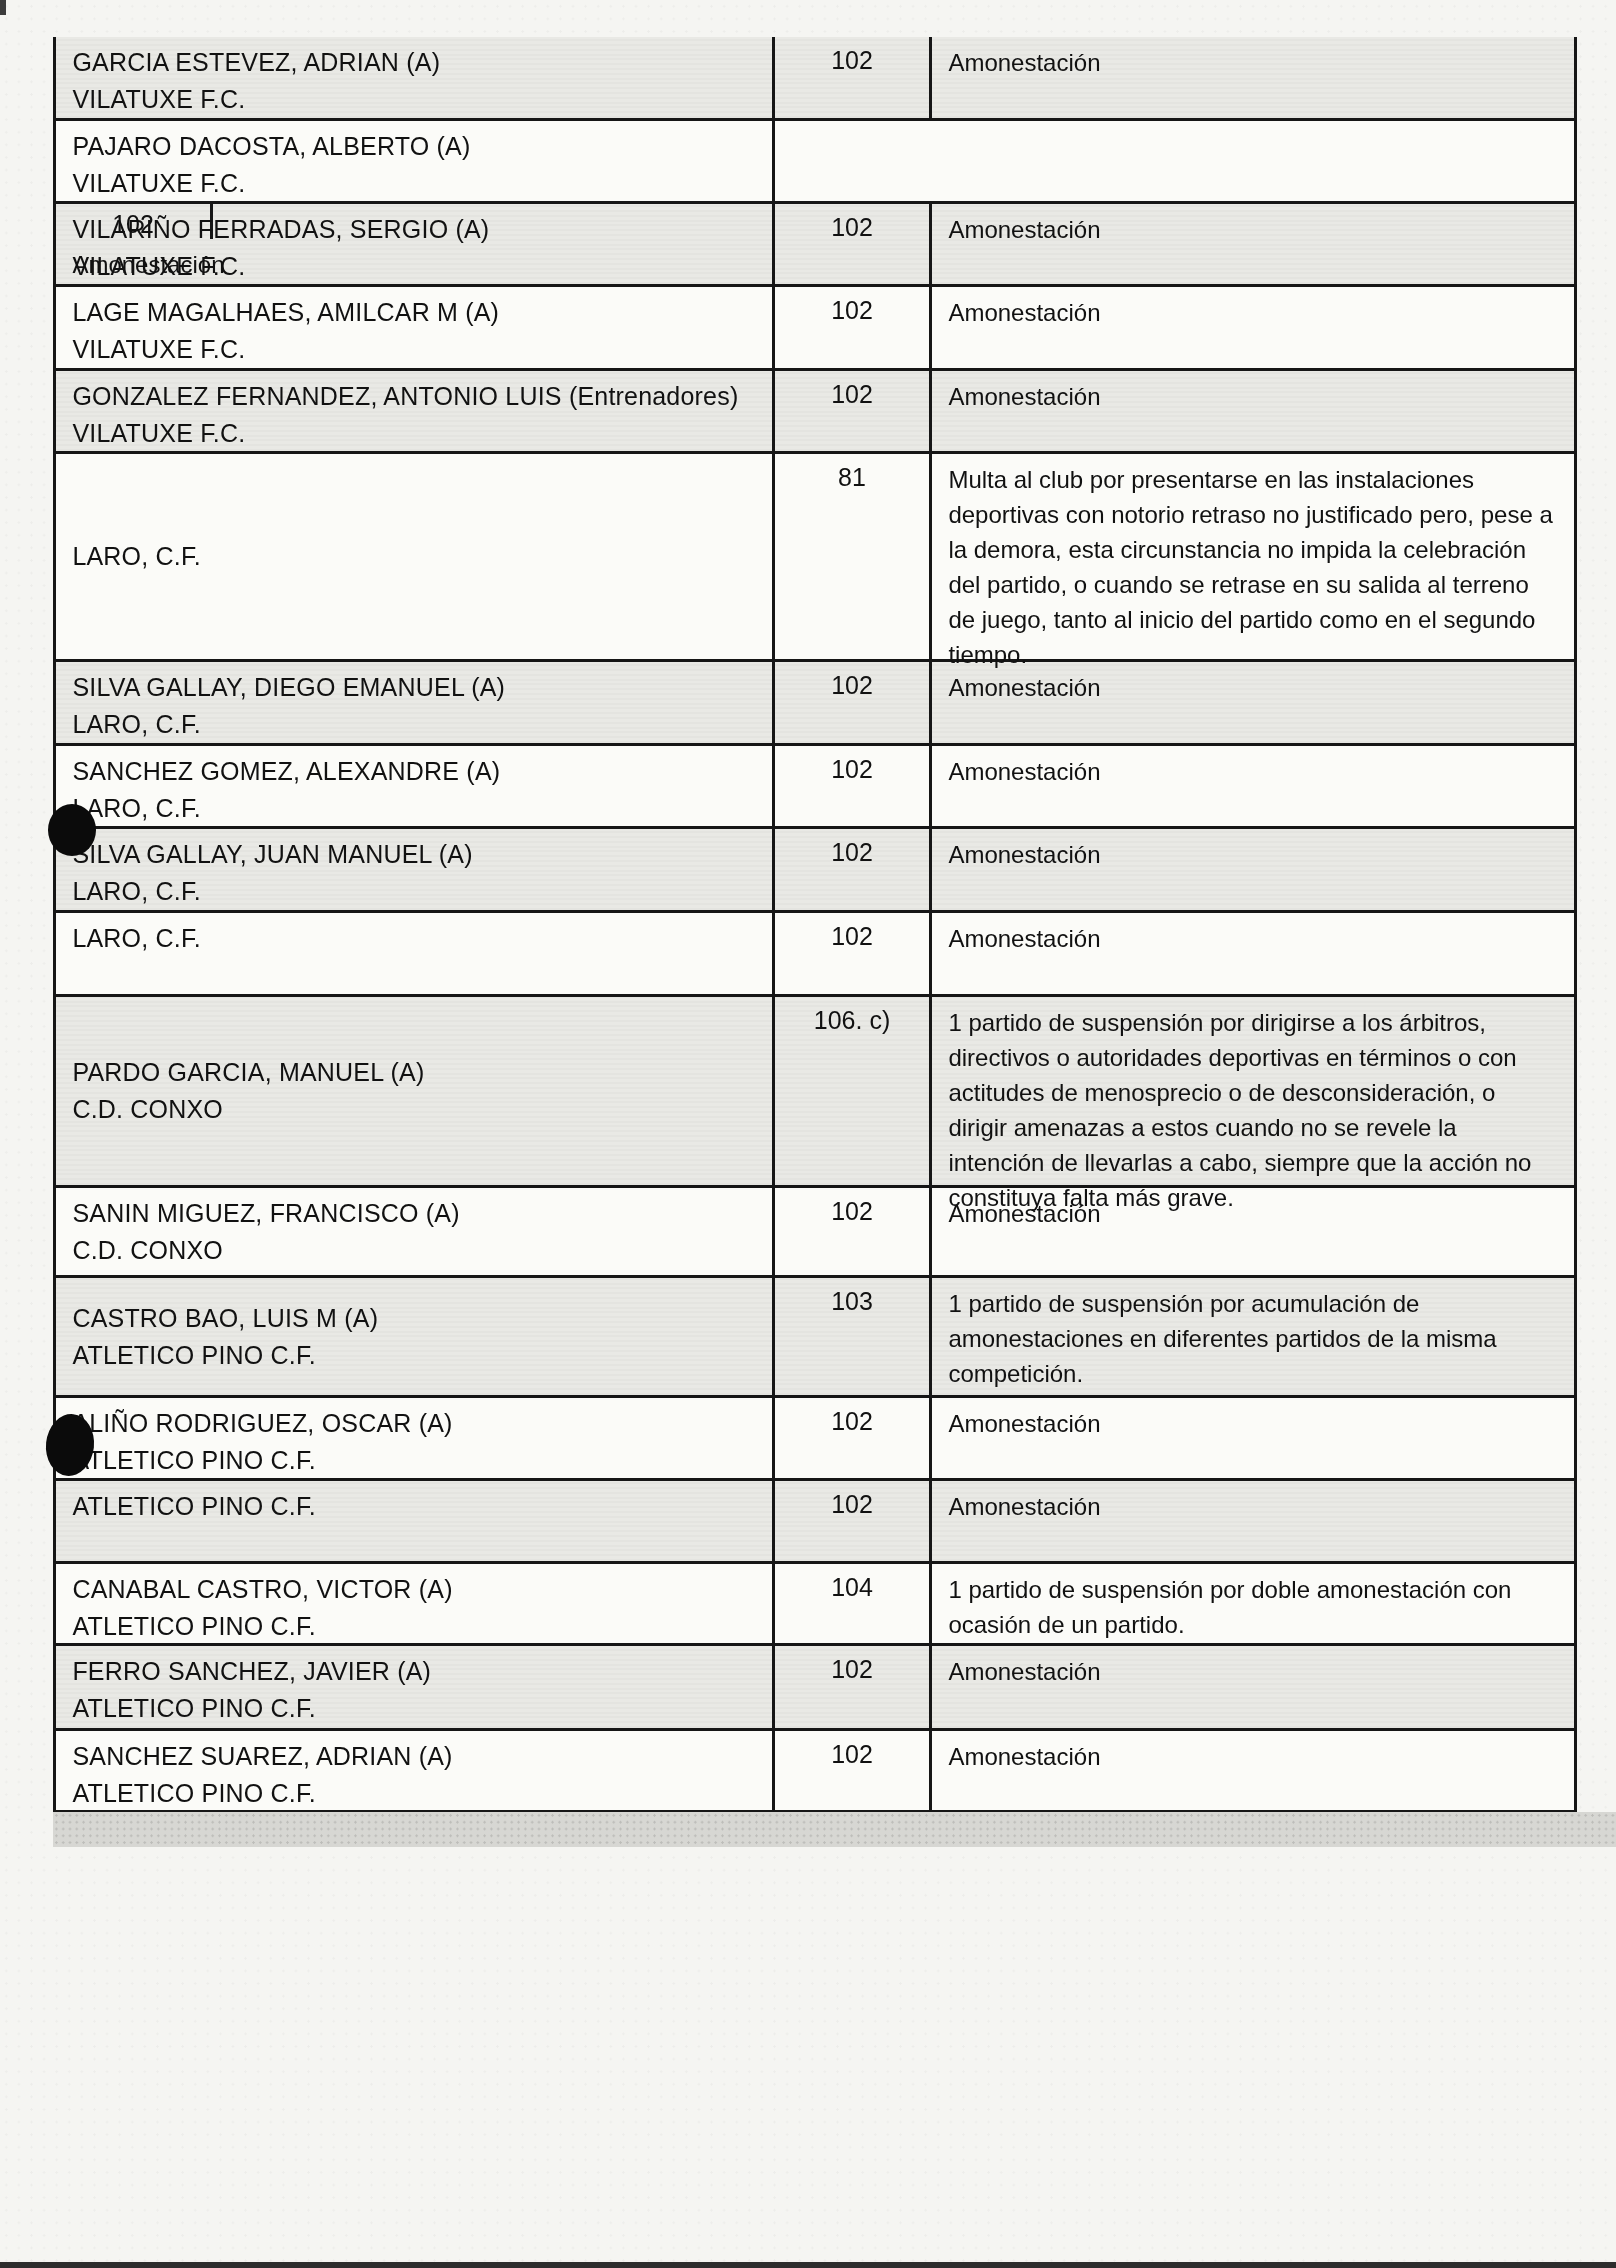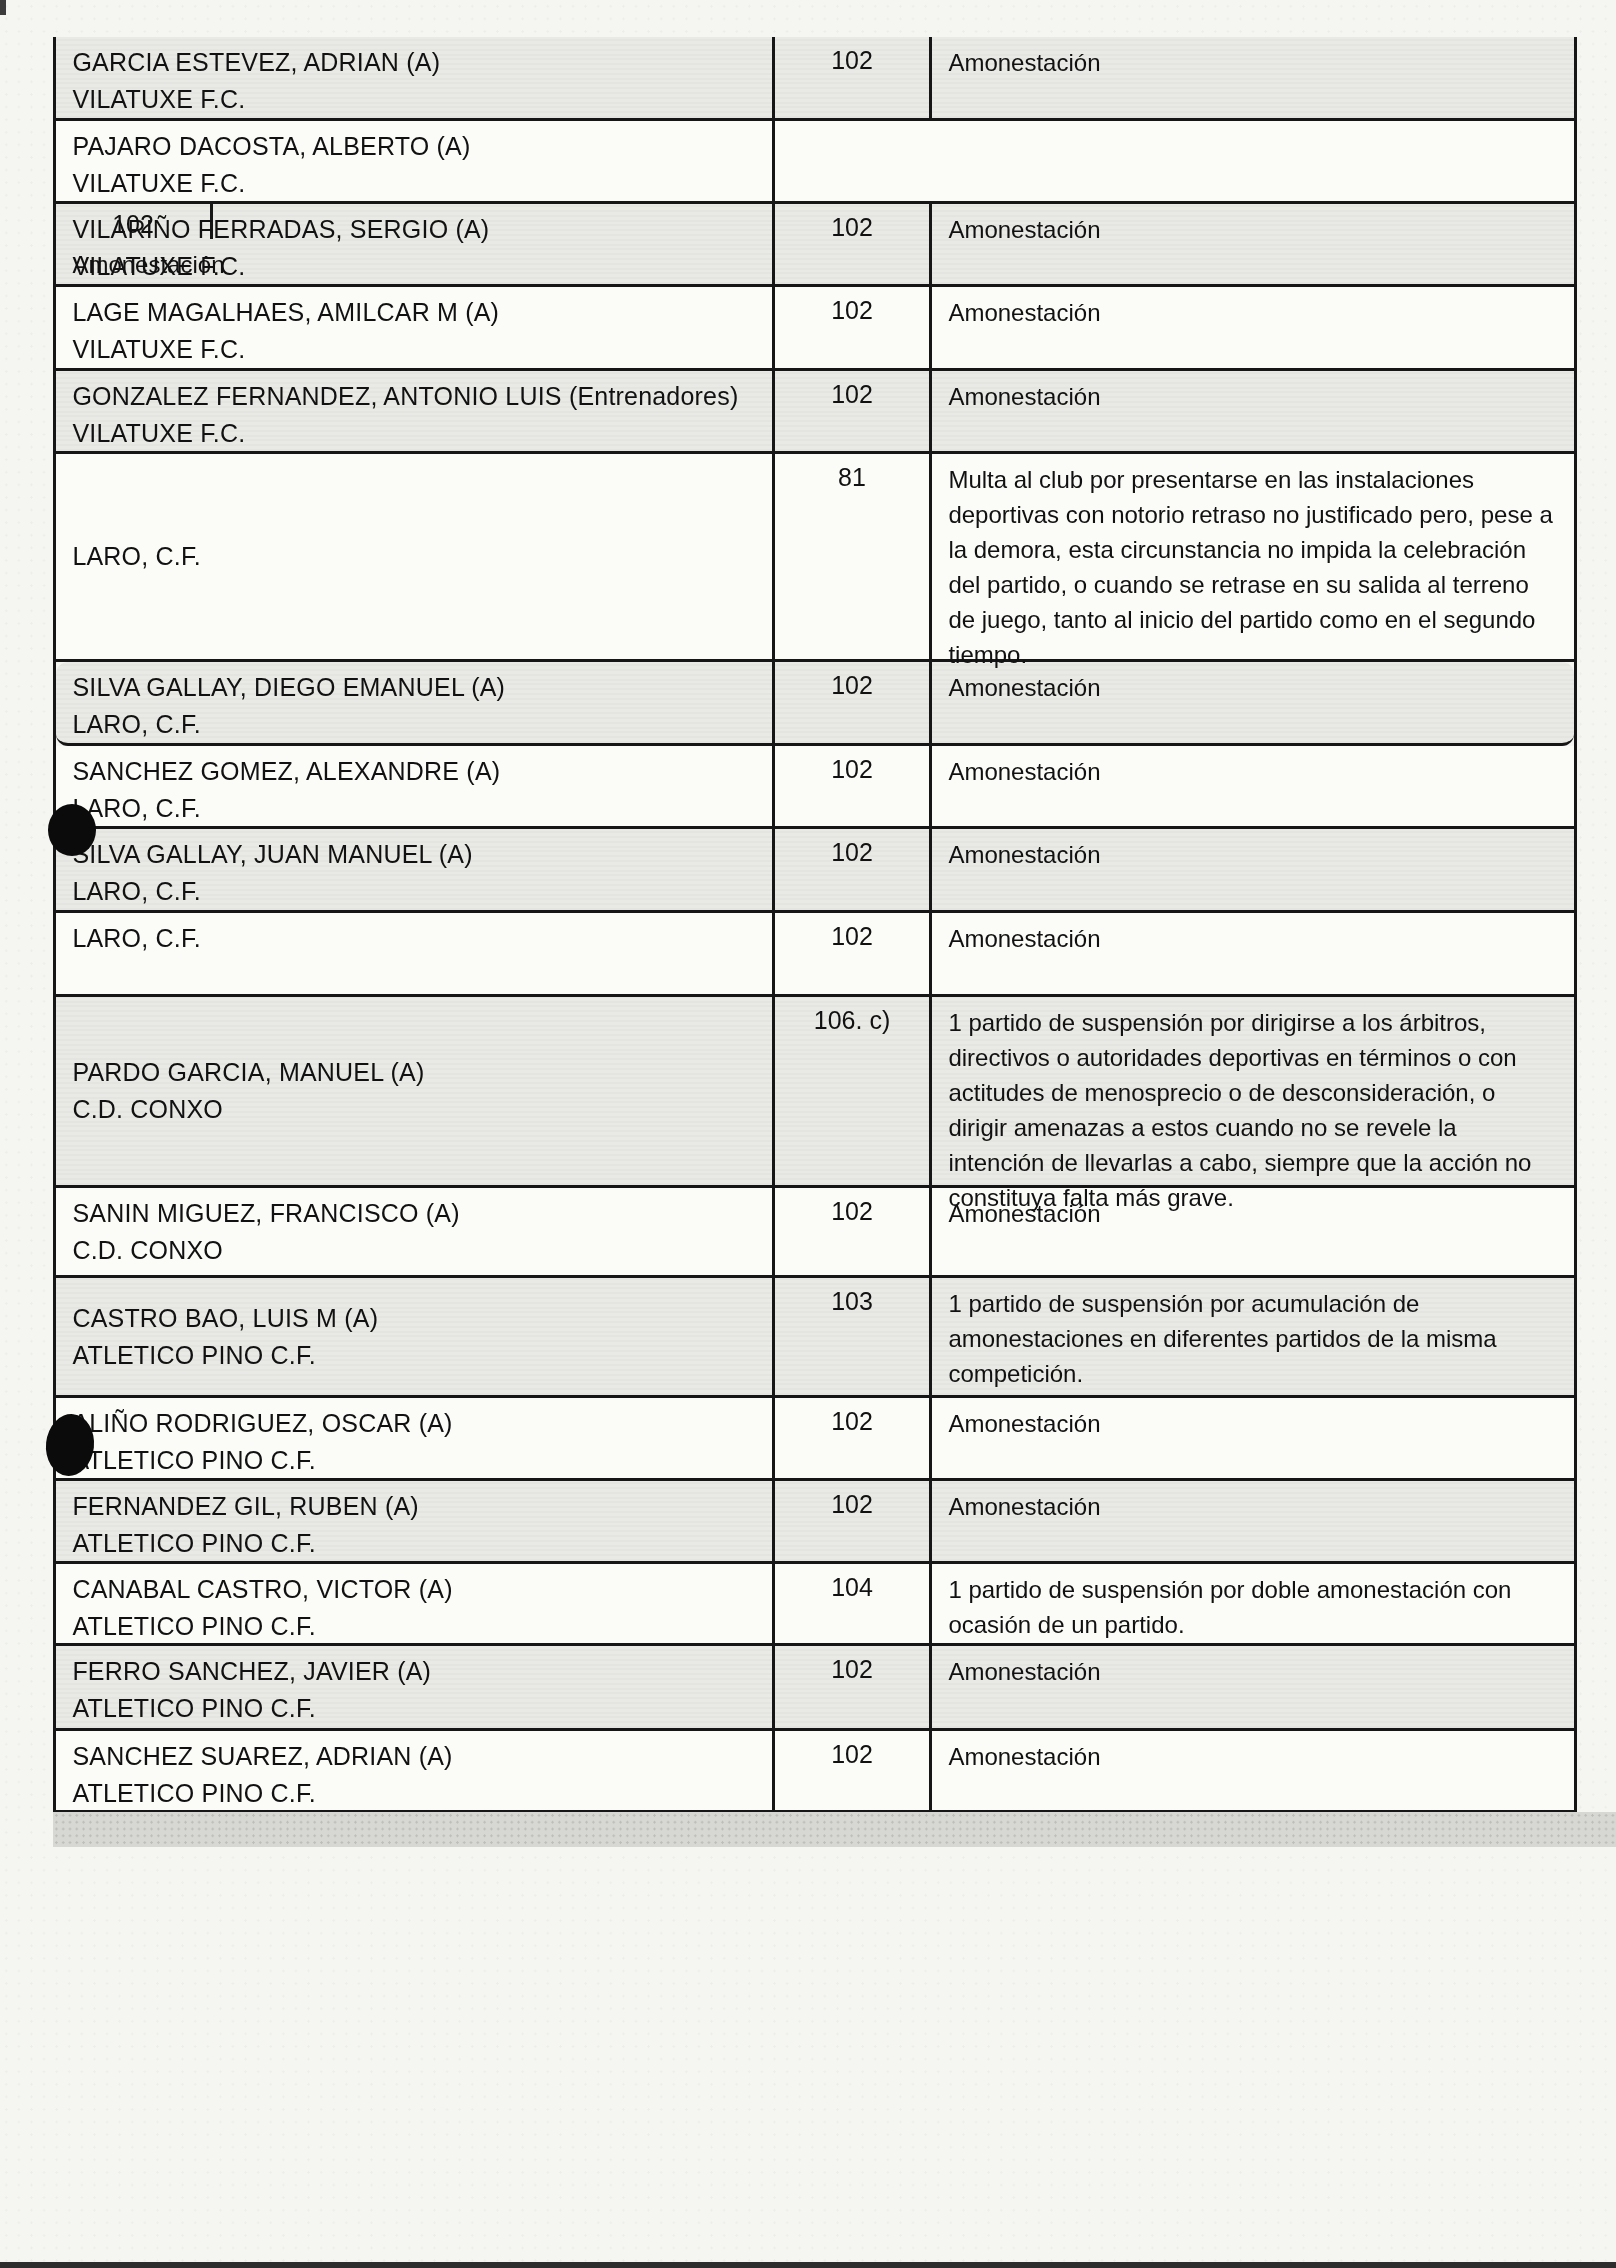--- a/index.html
+++ b/index.html
@@ -126,21 +126,21 @@
     <div class="row vmid" style="height: 208px;">
     <div class="cell c-person">
       <div class="person-block">
 
         <div class="person-club">LARO, C.F.</div>
       </div>
     </div>
     <div class="cell c-article">81</div>
     <div class="cell c-sanction">Multa al club por presentarse en las instalaciones deportivas con notorio retraso no justificado pero, pese a la demora, esta circunstancia no impida la celebración del partido, o cuando se retrase en su salida al terreno de juego, tanto al inicio del partido como en el segundo tiempo.</div>
   </div>
-    <div class="row shade" style="height: 84px; border-radius: 12px;">
+    <div class="row shade" style="height: 84px;">
     <div class="cell c-person">
       <div class="person-block">
         <div class="person-name">SILVA GALLAY, DIEGO EMANUEL (A)</div>
         <div class="person-club">LARO, C.F.</div>
       </div>
     </div>
     <div class="cell c-article">102</div>
     <div class="cell c-sanction">Amonestación</div>
   </div>
     <div class="row" style="height: 83px;">
@@ -208,21 +208,20 @@
         <div class="person-name">ALIÑO RODRIGUEZ, OSCAR (A)</div>
         <div class="person-club">ATLETICO PINO C.F.</div>
       </div>
     </div>
     <div class="cell c-article">102</div>
     <div class="cell c-sanction">Amonestación</div>
   </div>
     <div class="row shade" style="height: 83px;">
     <div class="cell c-person">
       <div class="person-block">
-        <div class="person-name">FERNANDEZ GIL, RUBEN (A)</div>
         <div class="person-club">ATLETICO PINO C.F.</div>
       </div>
     </div>
     <div class="cell c-article">102</div>
     <div class="cell c-sanction">Amonestación</div>
   </div>
     <div class="row" style="height: 82px;">
     <div class="cell c-person">
       <div class="person-block">
         <div class="person-name">CANABAL CASTRO, VICTOR (A)</div>

